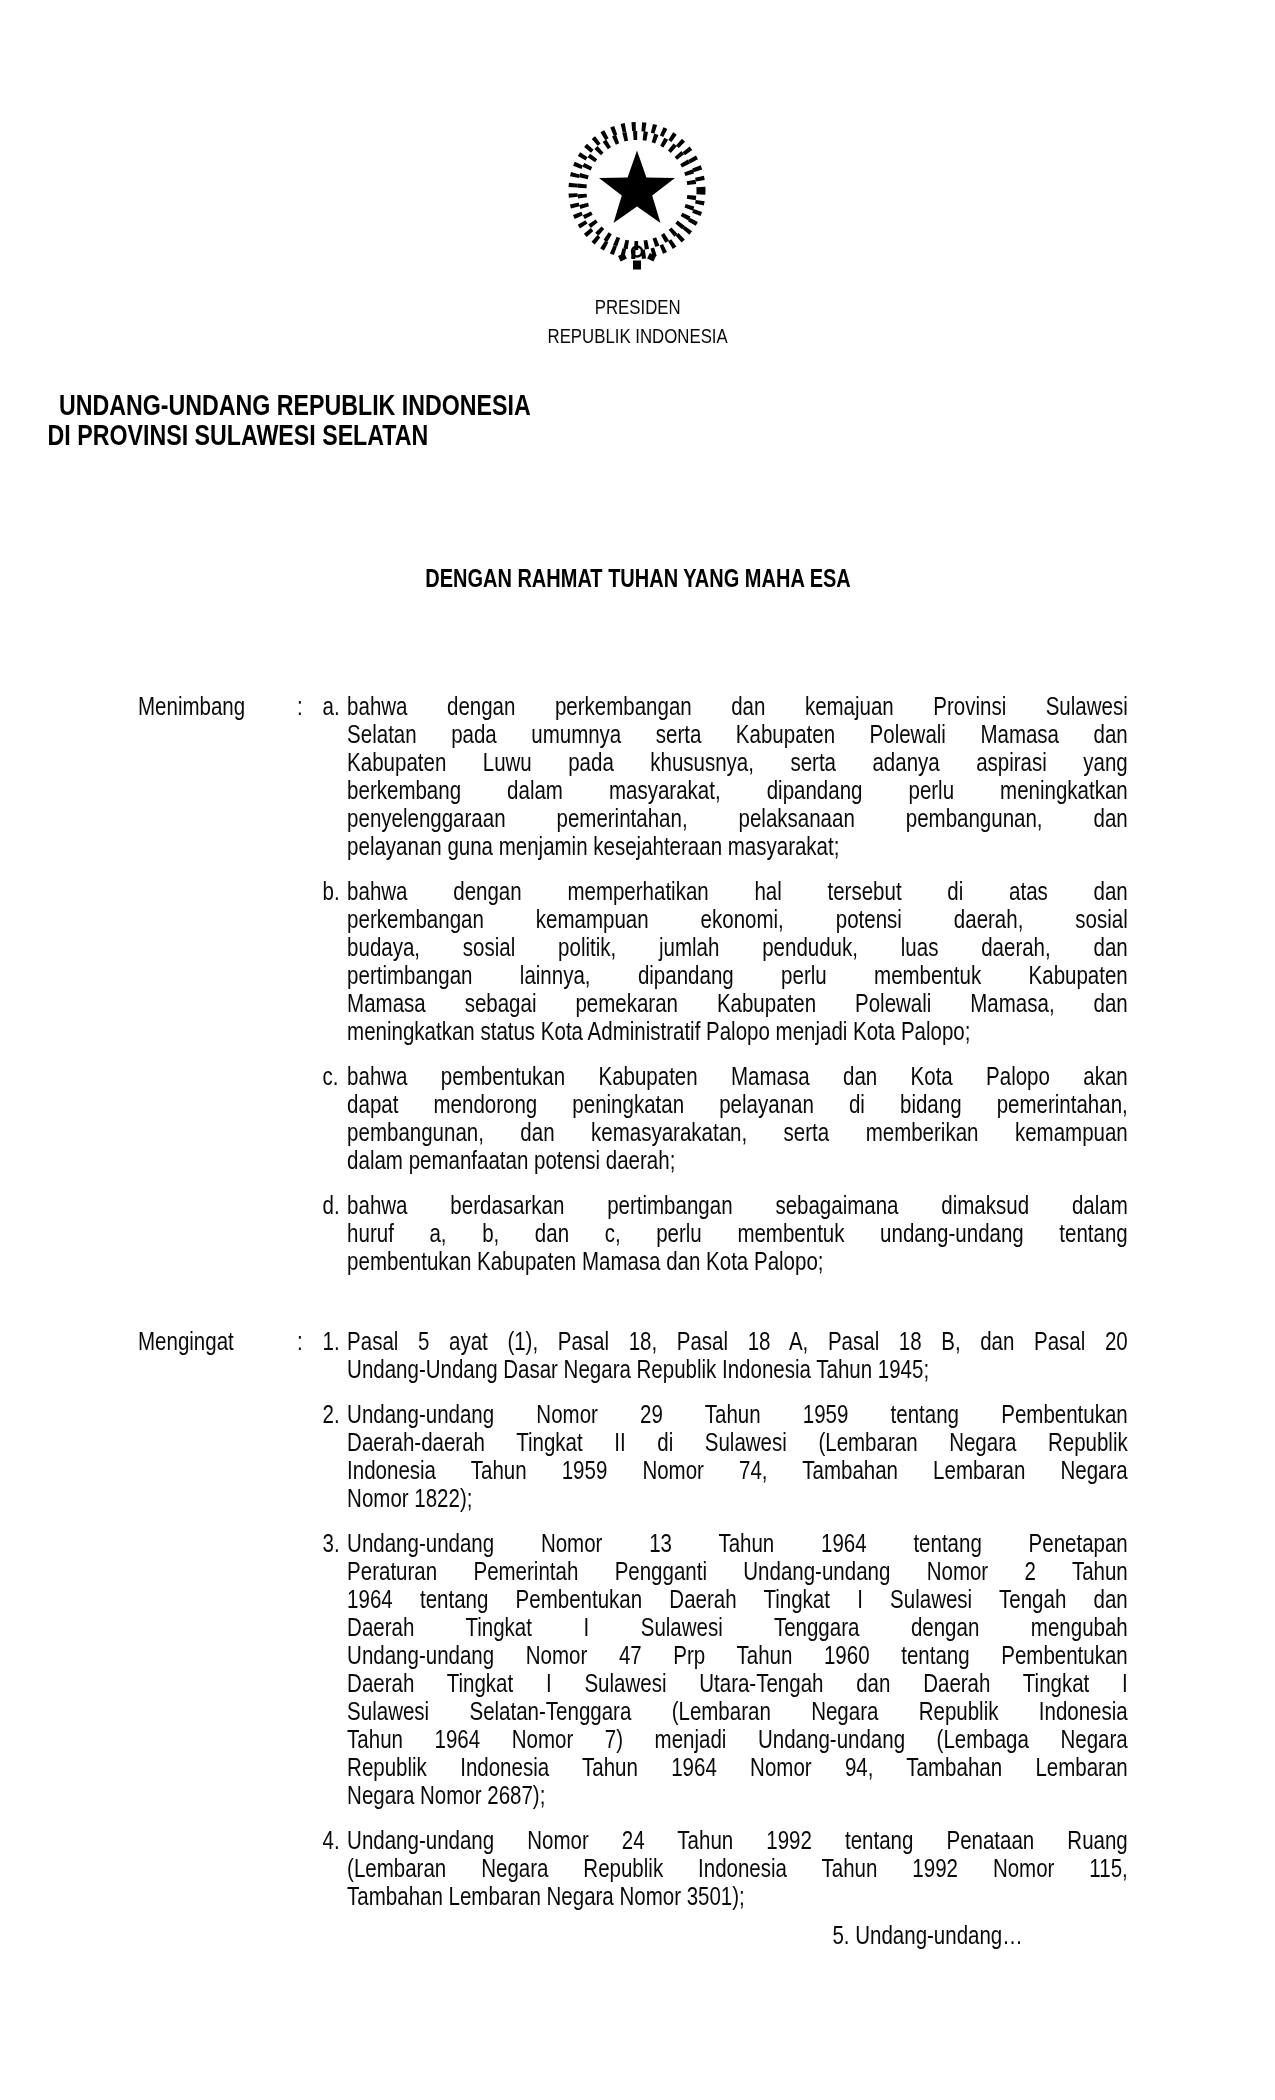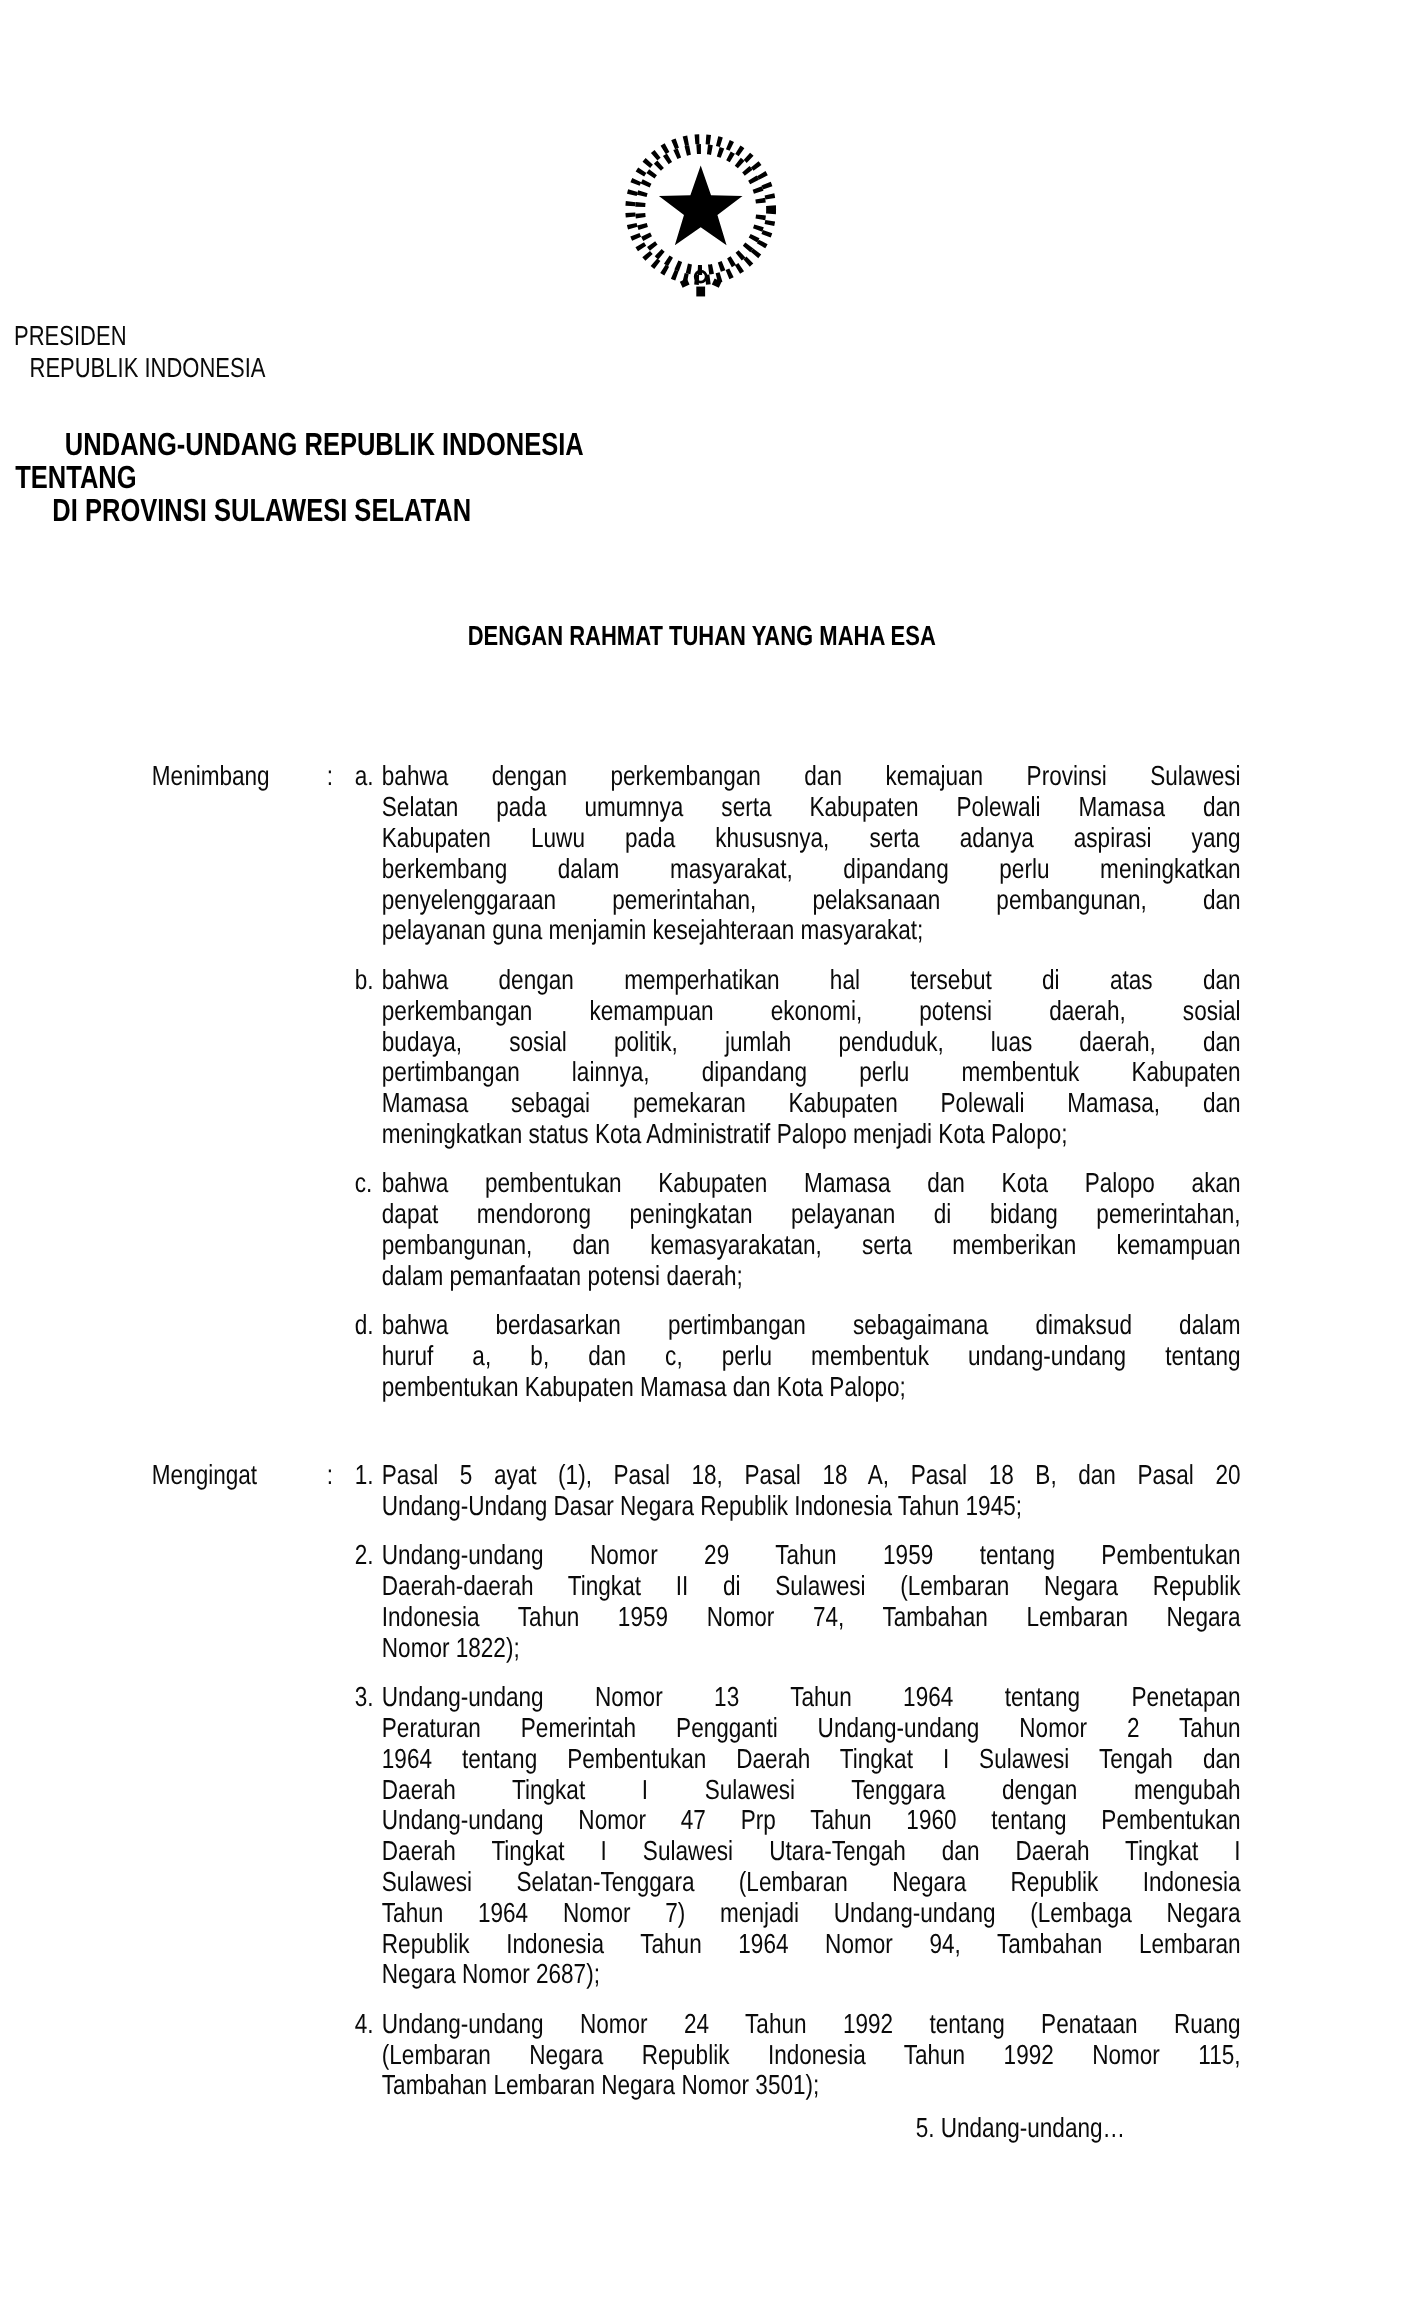--- a/index.html
+++ b/index.html
@@ -3,22 +3,22 @@
 <meta charset="utf-8">
 <style>
   html,body{margin:0;padding:0;background:#ffffff;}
   .page{
     position:relative;width:1275px;height:2100px;background:#ffffff;color:#000;
     font-family:"Liberation Sans","DejaVu Sans",sans-serif;overflow:hidden;
   }
   
   .emblem{position:absolute;left:557px;top:110px;width:160px;height:165px;}
   
-  .letterhead{position:absolute;top:292px;left:0;width:100%;
-    font-size:25px;line-height:29px;color:#0a0a0a;}
+  .letterhead{position:absolute;top:292px;left:0;width:100%;text-align:center;
+    font-size:21px;line-height:29px;color:#0a0a0a;}
   .cond{display:inline-block;transform:scaleX(0.8);white-space:nowrap;}
   
   .titleblock{position:absolute;top:390px;left:0;width:100%;text-align:left;
     font-weight:bold;font-size:29px;line-height:30px;}
   .headline{position:absolute;left:0;width:100%;text-align:center;font-weight:bold;
     font-size:25px;line-height:30px;}
   .invocation{top:563px;}
   .authority{top:621px;}
   
   .sec{position:absolute;left:138px;width:1207px;transform:scaleX(0.82);
@@ -59,21 +59,20 @@
     </g>
   </svg>
 
   <div class="letterhead">
     <div><span class="cond">PRESIDEN</span></div>
     <div><span class="cond">REPUBLIK INDONESIA</span></div>
   </div>
 
   <div class="titleblock">
     <div><span class="cond">UNDANG-UNDANG REPUBLIK INDONESIA</span></div>
-    <div><span class="cond">TENTANG</span></div>
     <div><span class="cond">DI PROVINSI SULAWESI SELATAN</span></div>
   </div>
 
   <div class="headline invocation">
     <span class="cond">DENGAN RAHMAT TUHAN YANG MAHA ESA</span>
   </div>
 
   <div class="sec" id="menimbang">
       <div class="row">
         <div class="label">Menimbang</div>

